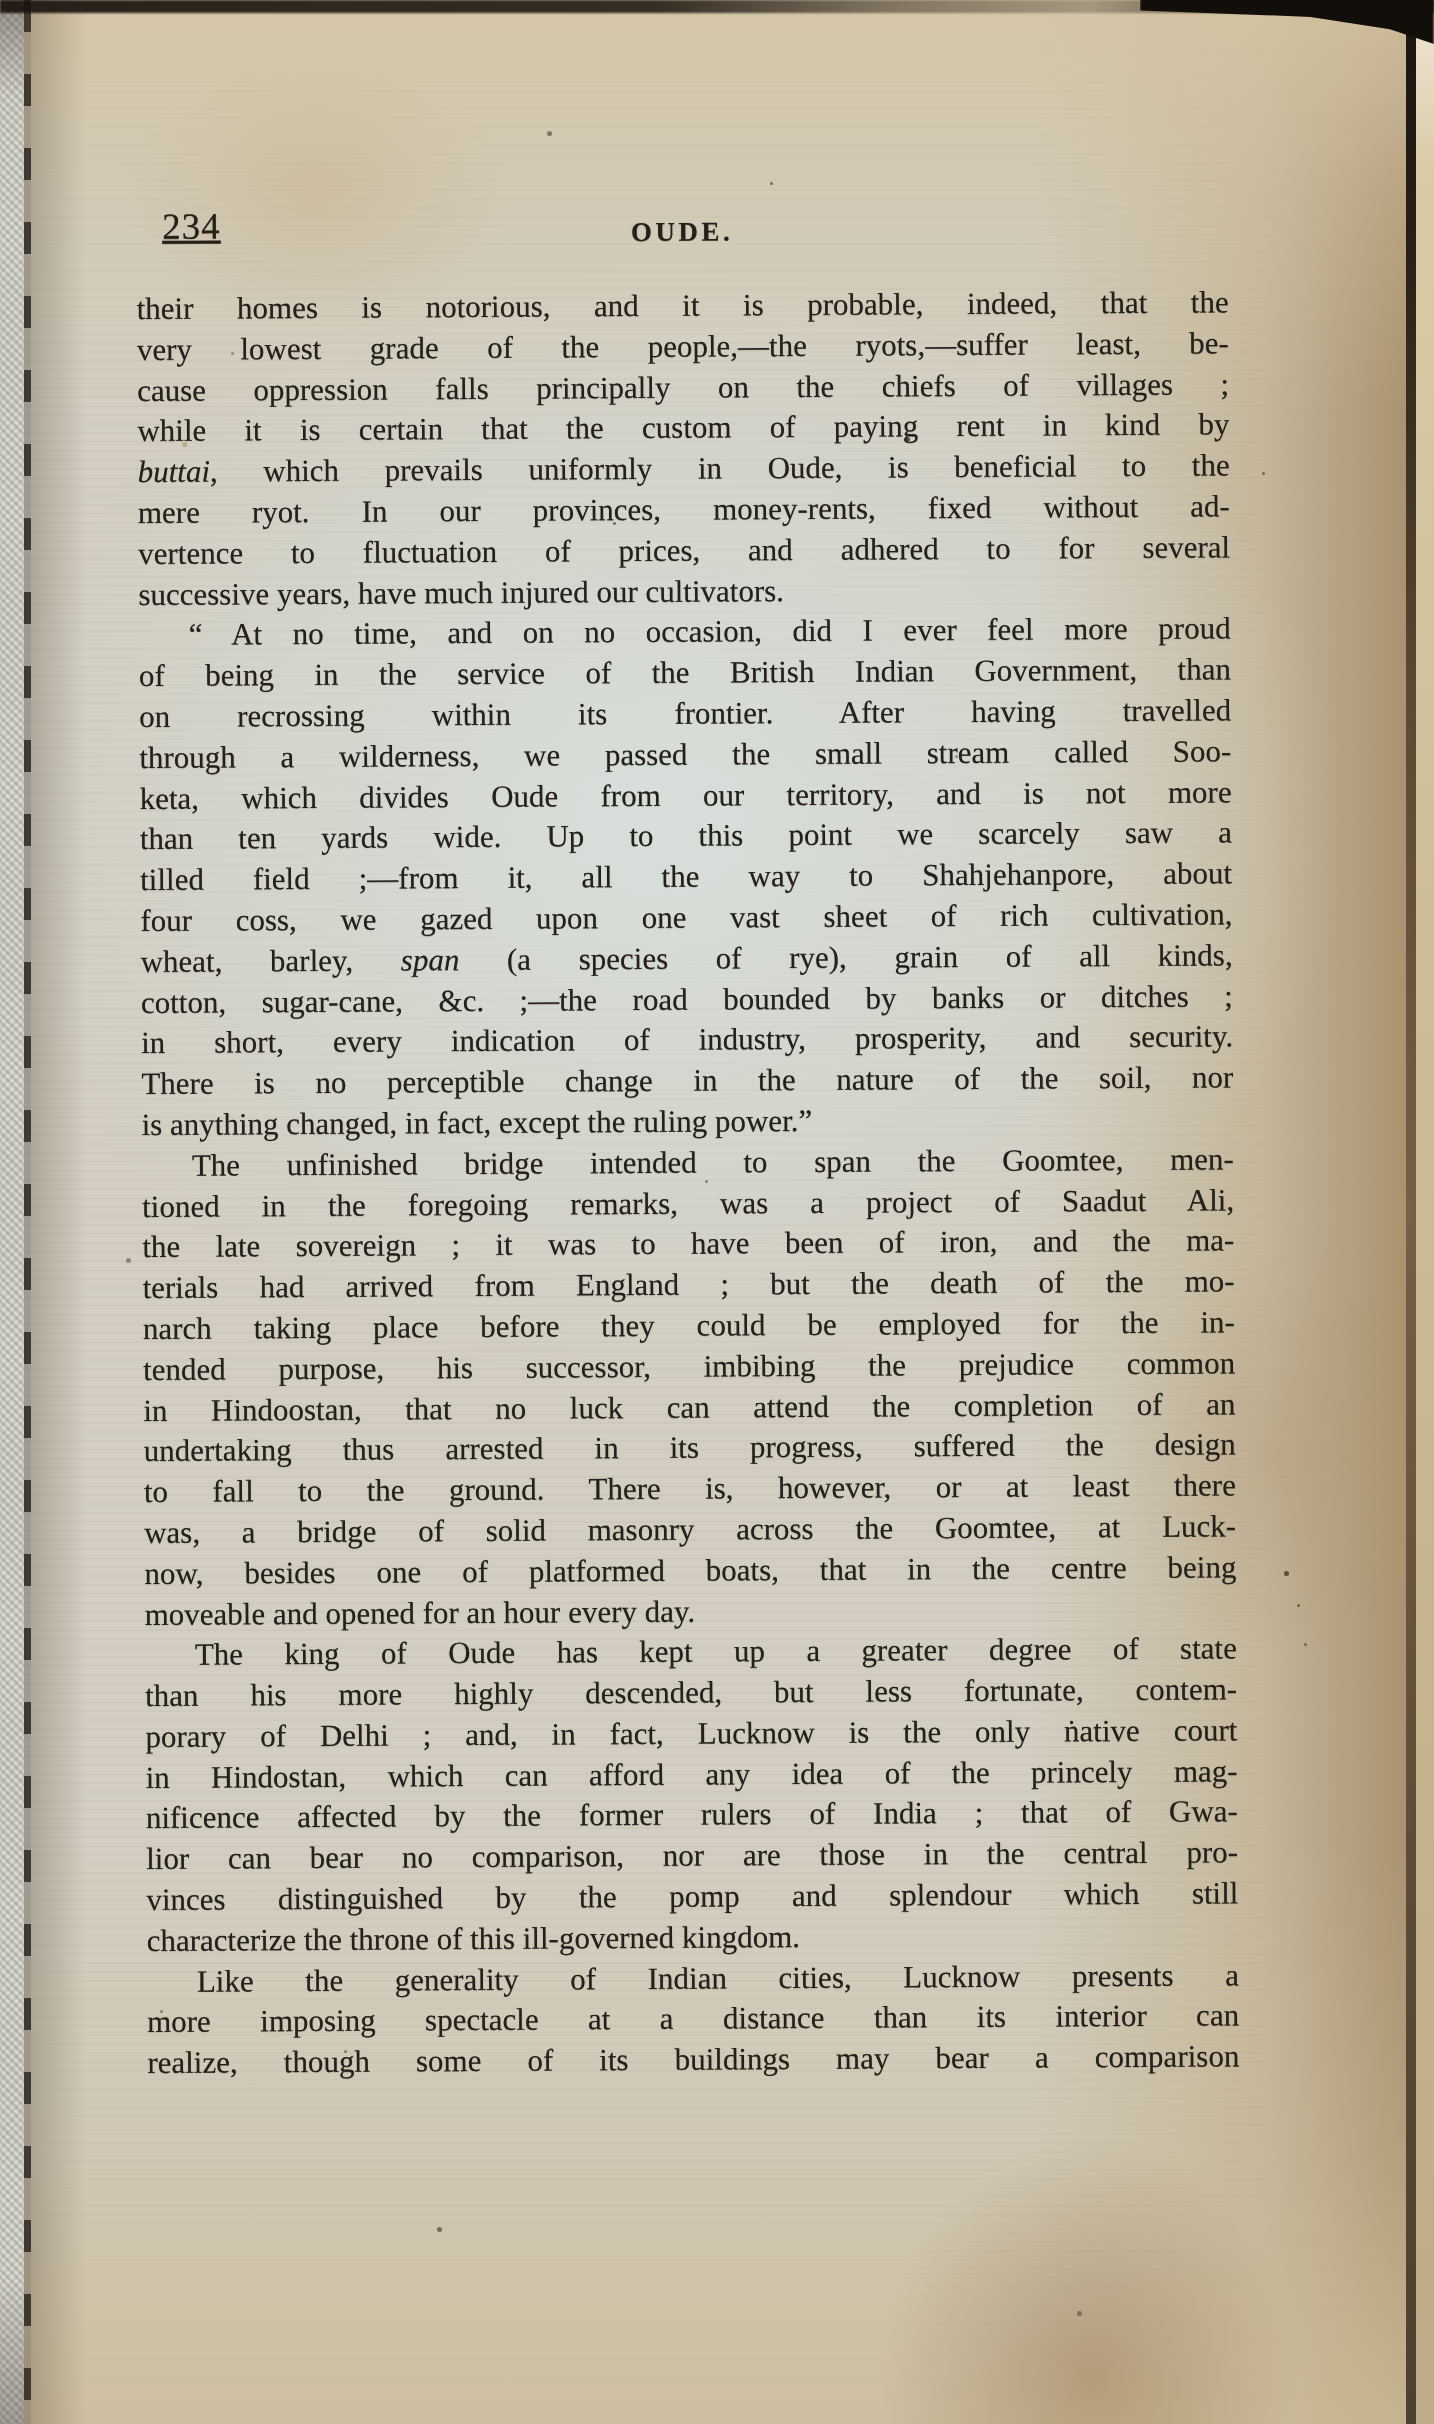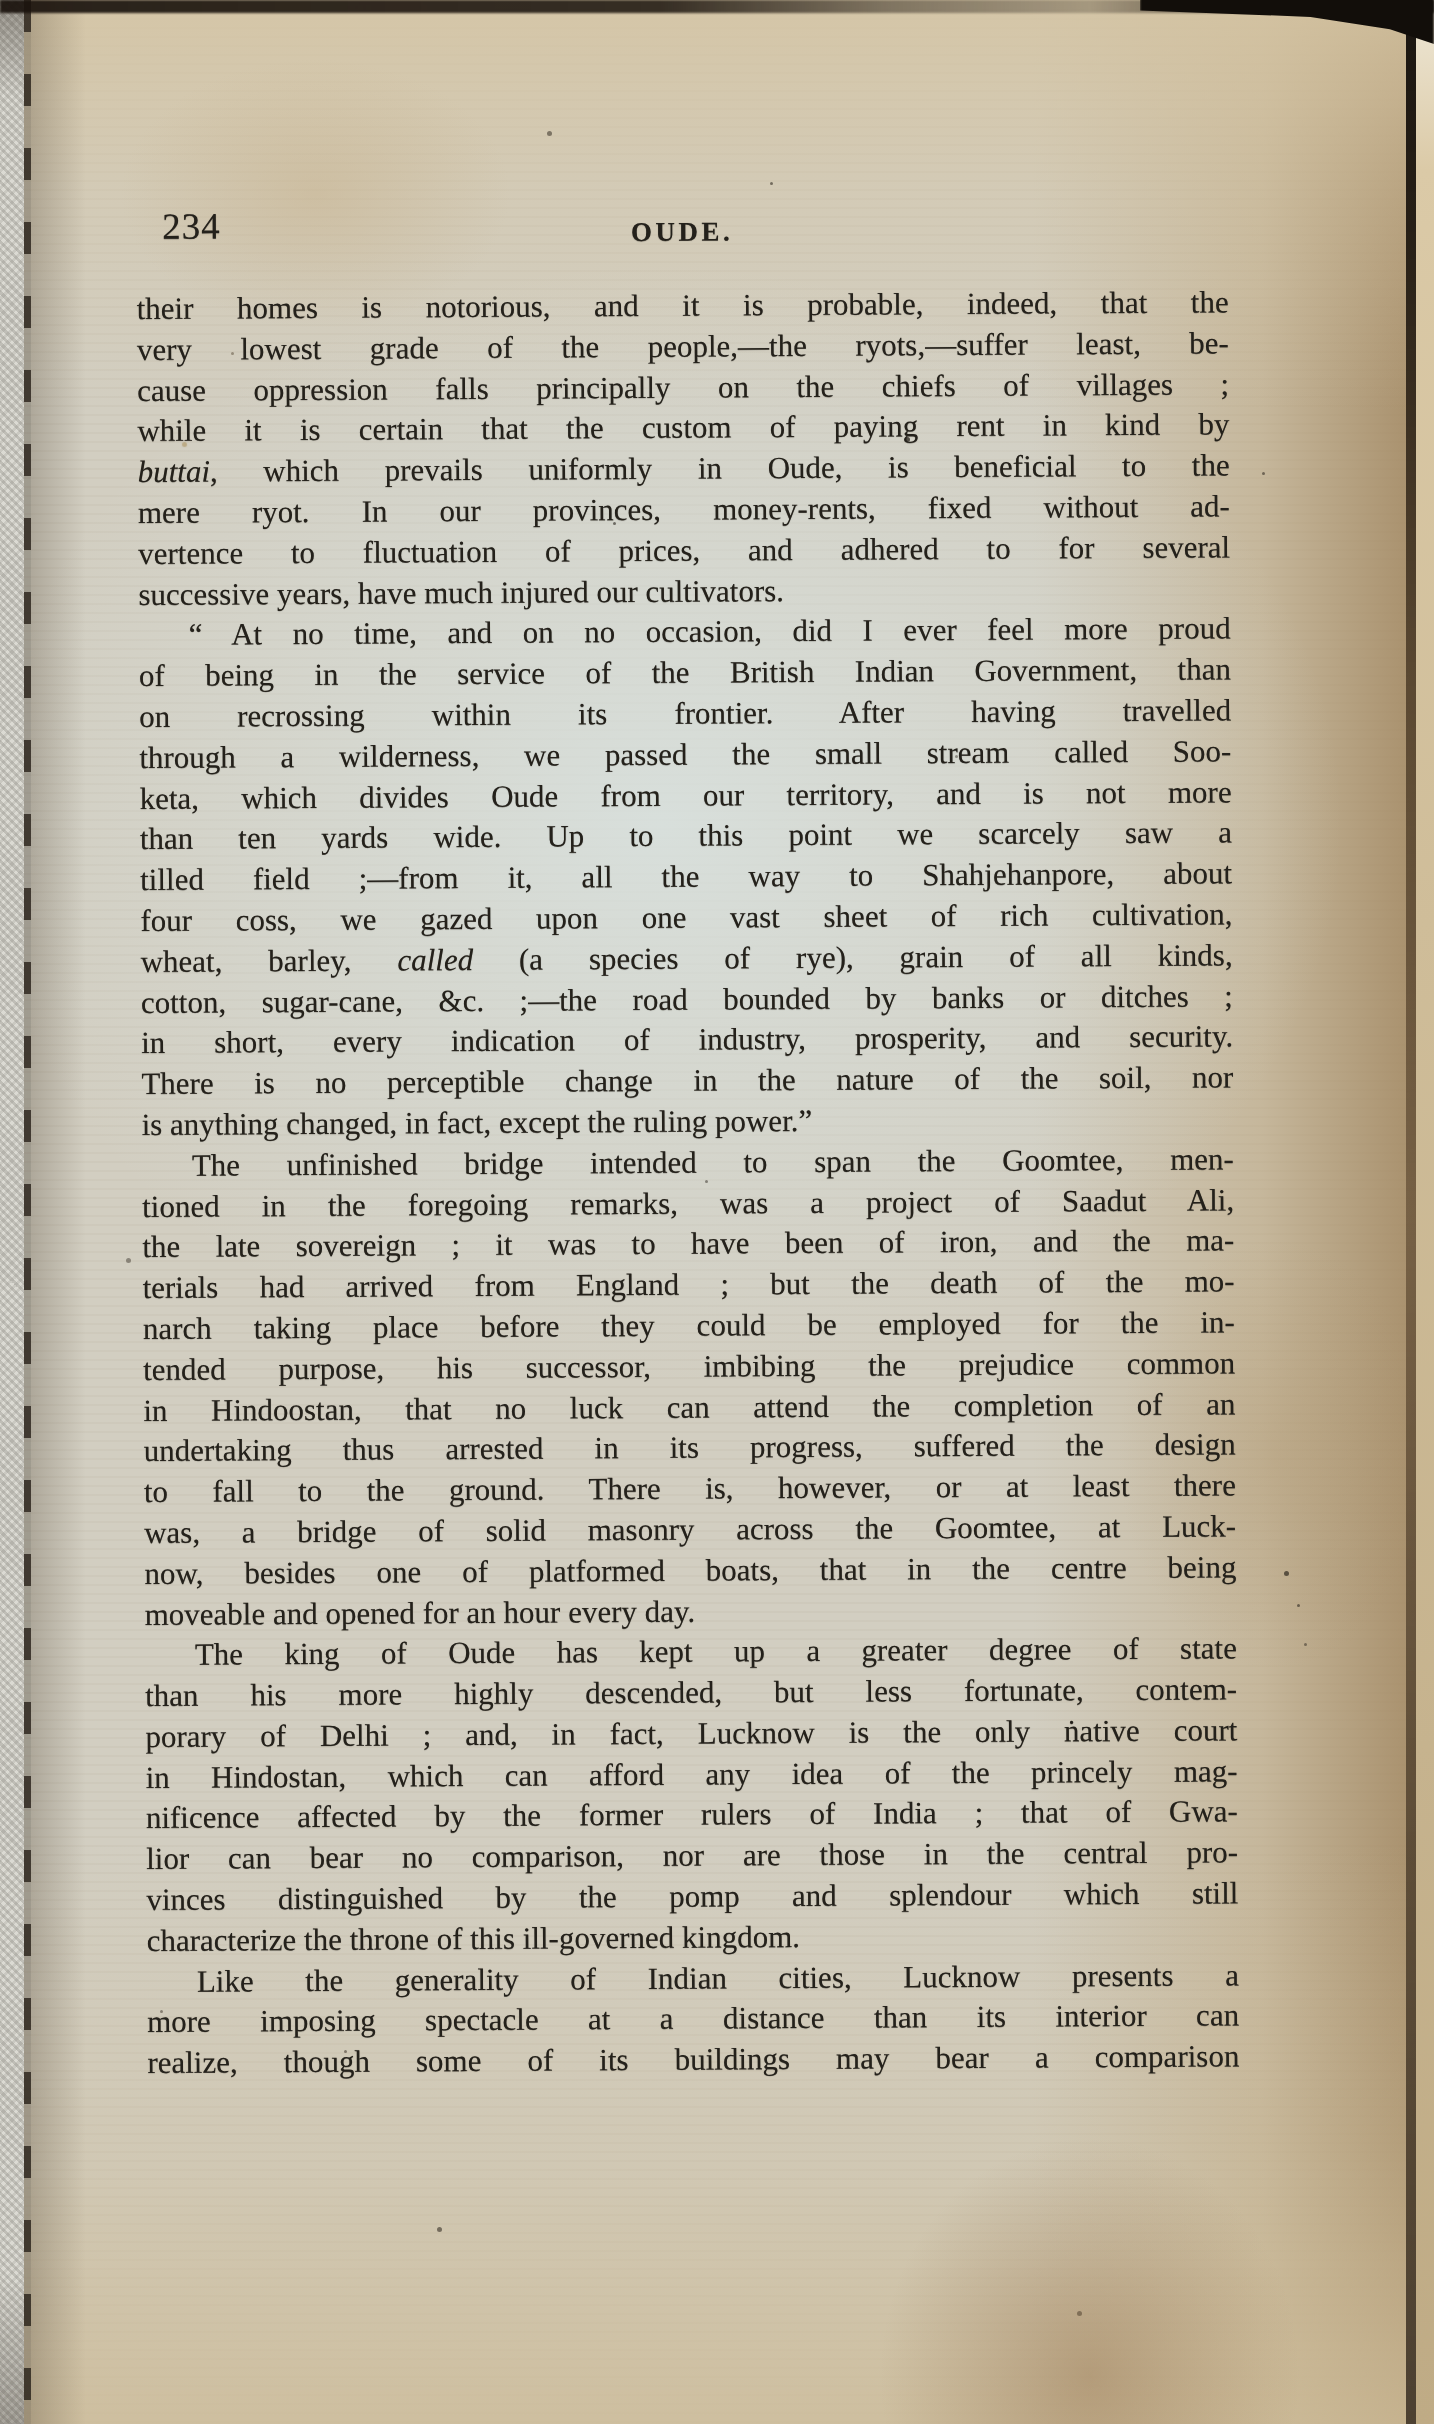--- a/index.html
+++ b/index.html
@@ -109,20 +109,21 @@
     position: absolute; left: 136px; top: 205px; width: 1092px;
     transform: rotate(-0.35deg);
     transform-origin: 0 0;
     color: #24211b;
   }
   .header-row { position: relative; height: 62px; }
   .pagenum {
     position: absolute; left: 26px; top: 0;
     font-size: 37px; letter-spacing: 1px;
     text-shadow: 0 0.4px 0.8px rgba(36,32,26,0.6);
+    text-decoration: underline;
   }
   .running-head {
     position: absolute; left: 50%; top: 15px; transform: translateX(-50%);
     font-size: 27px; letter-spacing: 3.5px; font-weight: 600;
     text-shadow: 0 0.4px 0.8px rgba(36,32,26,0.55);
   }
   .body {
     position: absolute; left: 0; top: 84px; width: 100%;
     font-size: 31px; line-height: 40.8px;
     text-shadow: 0 0.35px 0.7px rgba(36,32,26,0.55);
@@ -163,21 +164,21 @@
         </div>
         <div class="para">
           <div class="line first">“ At no time, and on no occasion, did I ever feel more proud</div>
           <div class="line">of being in the service of the British Indian Government, than</div>
           <div class="line">on recrossing within its frontier. After having travelled</div>
           <div class="line">through a wilderness, we passed the small stream called Soo-</div>
           <div class="line">keta, which divides Oude from our territory, and is not more</div>
           <div class="line">than ten yards wide. Up to this point we scarcely saw a</div>
           <div class="line">tilled field ;—from it, all the way to Shahjehanpore, about</div>
           <div class="line">four coss, we gazed upon one vast sheet of rich cultivation,</div>
-          <div class="line">wheat, barley, <i>called</i> (a species of rye), grain of all kinds,</div>
+          <div class="line">wheat, barley, <i>span</i> (a species of rye), grain of all kinds,</div>
           <div class="line">cotton, sugar-cane, &amp;c. ;—the road bounded by banks or ditches ;</div>
           <div class="line">in short, every indication of industry, prosperity, and security.</div>
           <div class="line">There is no perceptible change in the nature of the soil, nor</div>
           <div class="line last">is anything changed, in fact, except the ruling power.”</div>
         </div>
         <div class="para">
           <div class="line first">The unfinished bridge intended to span the Goomtee, men-</div>
           <div class="line">tioned in the foregoing remarks, was a project of Saadut Ali,</div>
           <div class="line">the late sovereign ; it was to have been of iron, and the ma-</div>
           <div class="line">terials had arrived from England ; but the death of the mo-</div>

